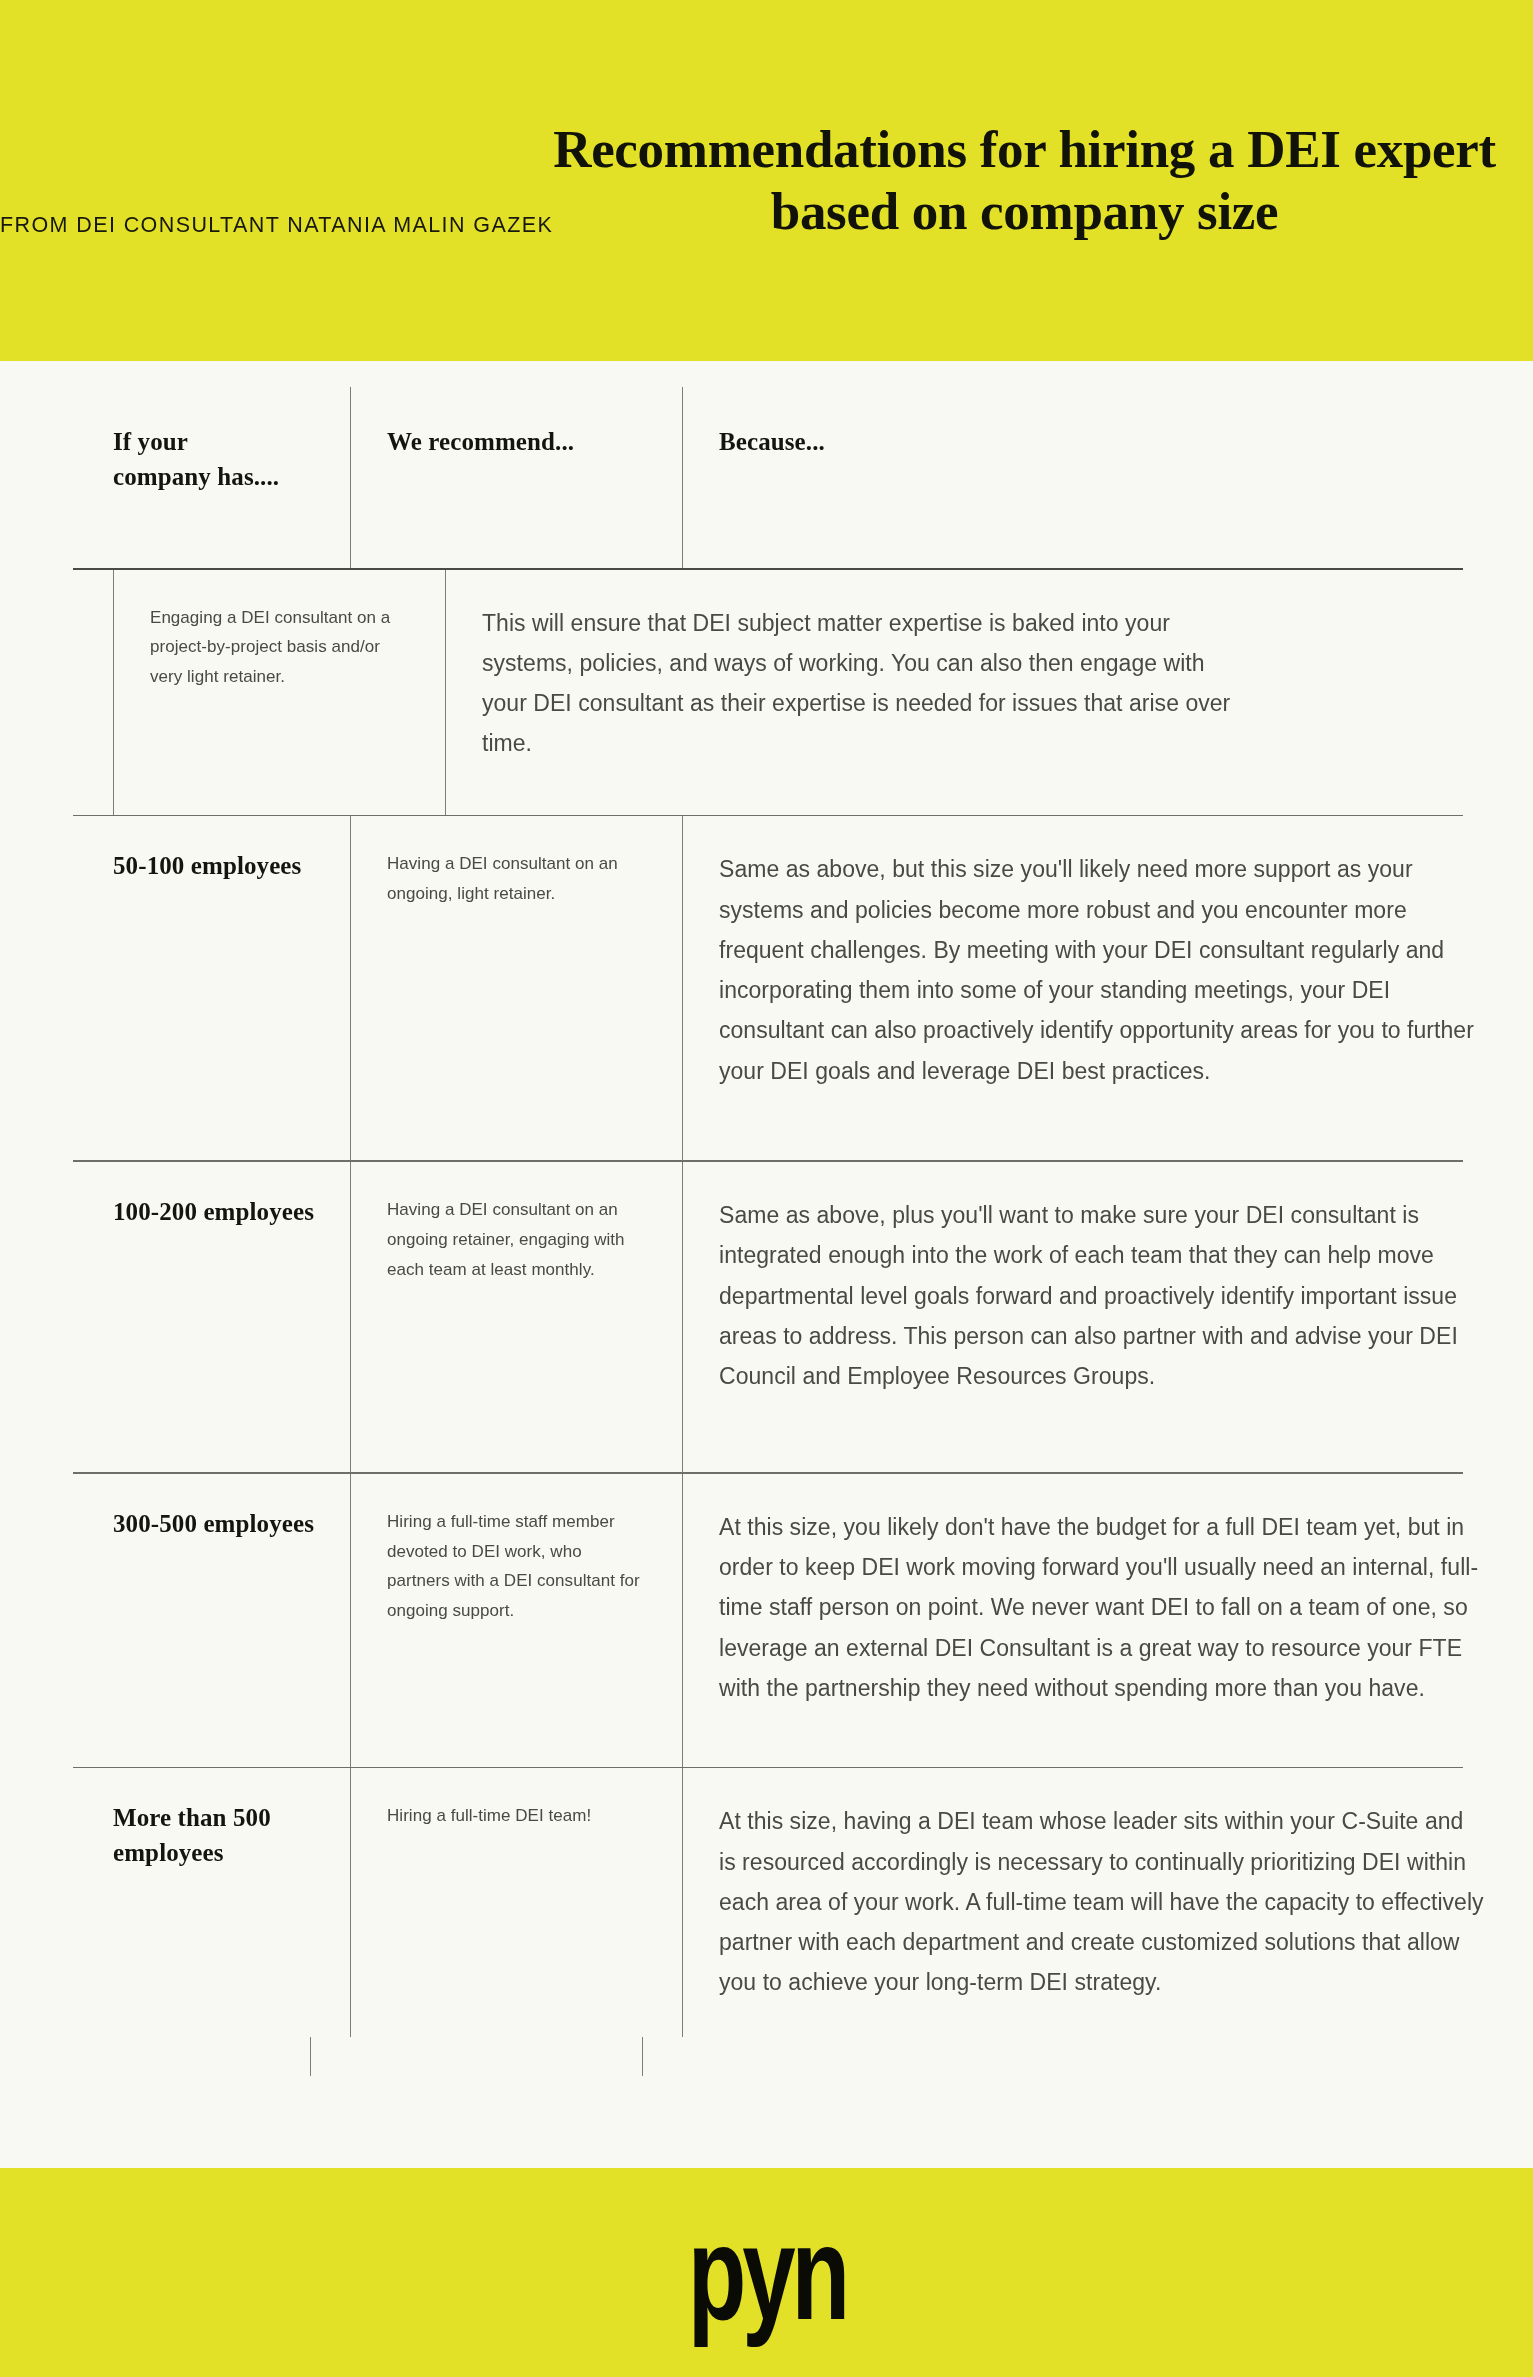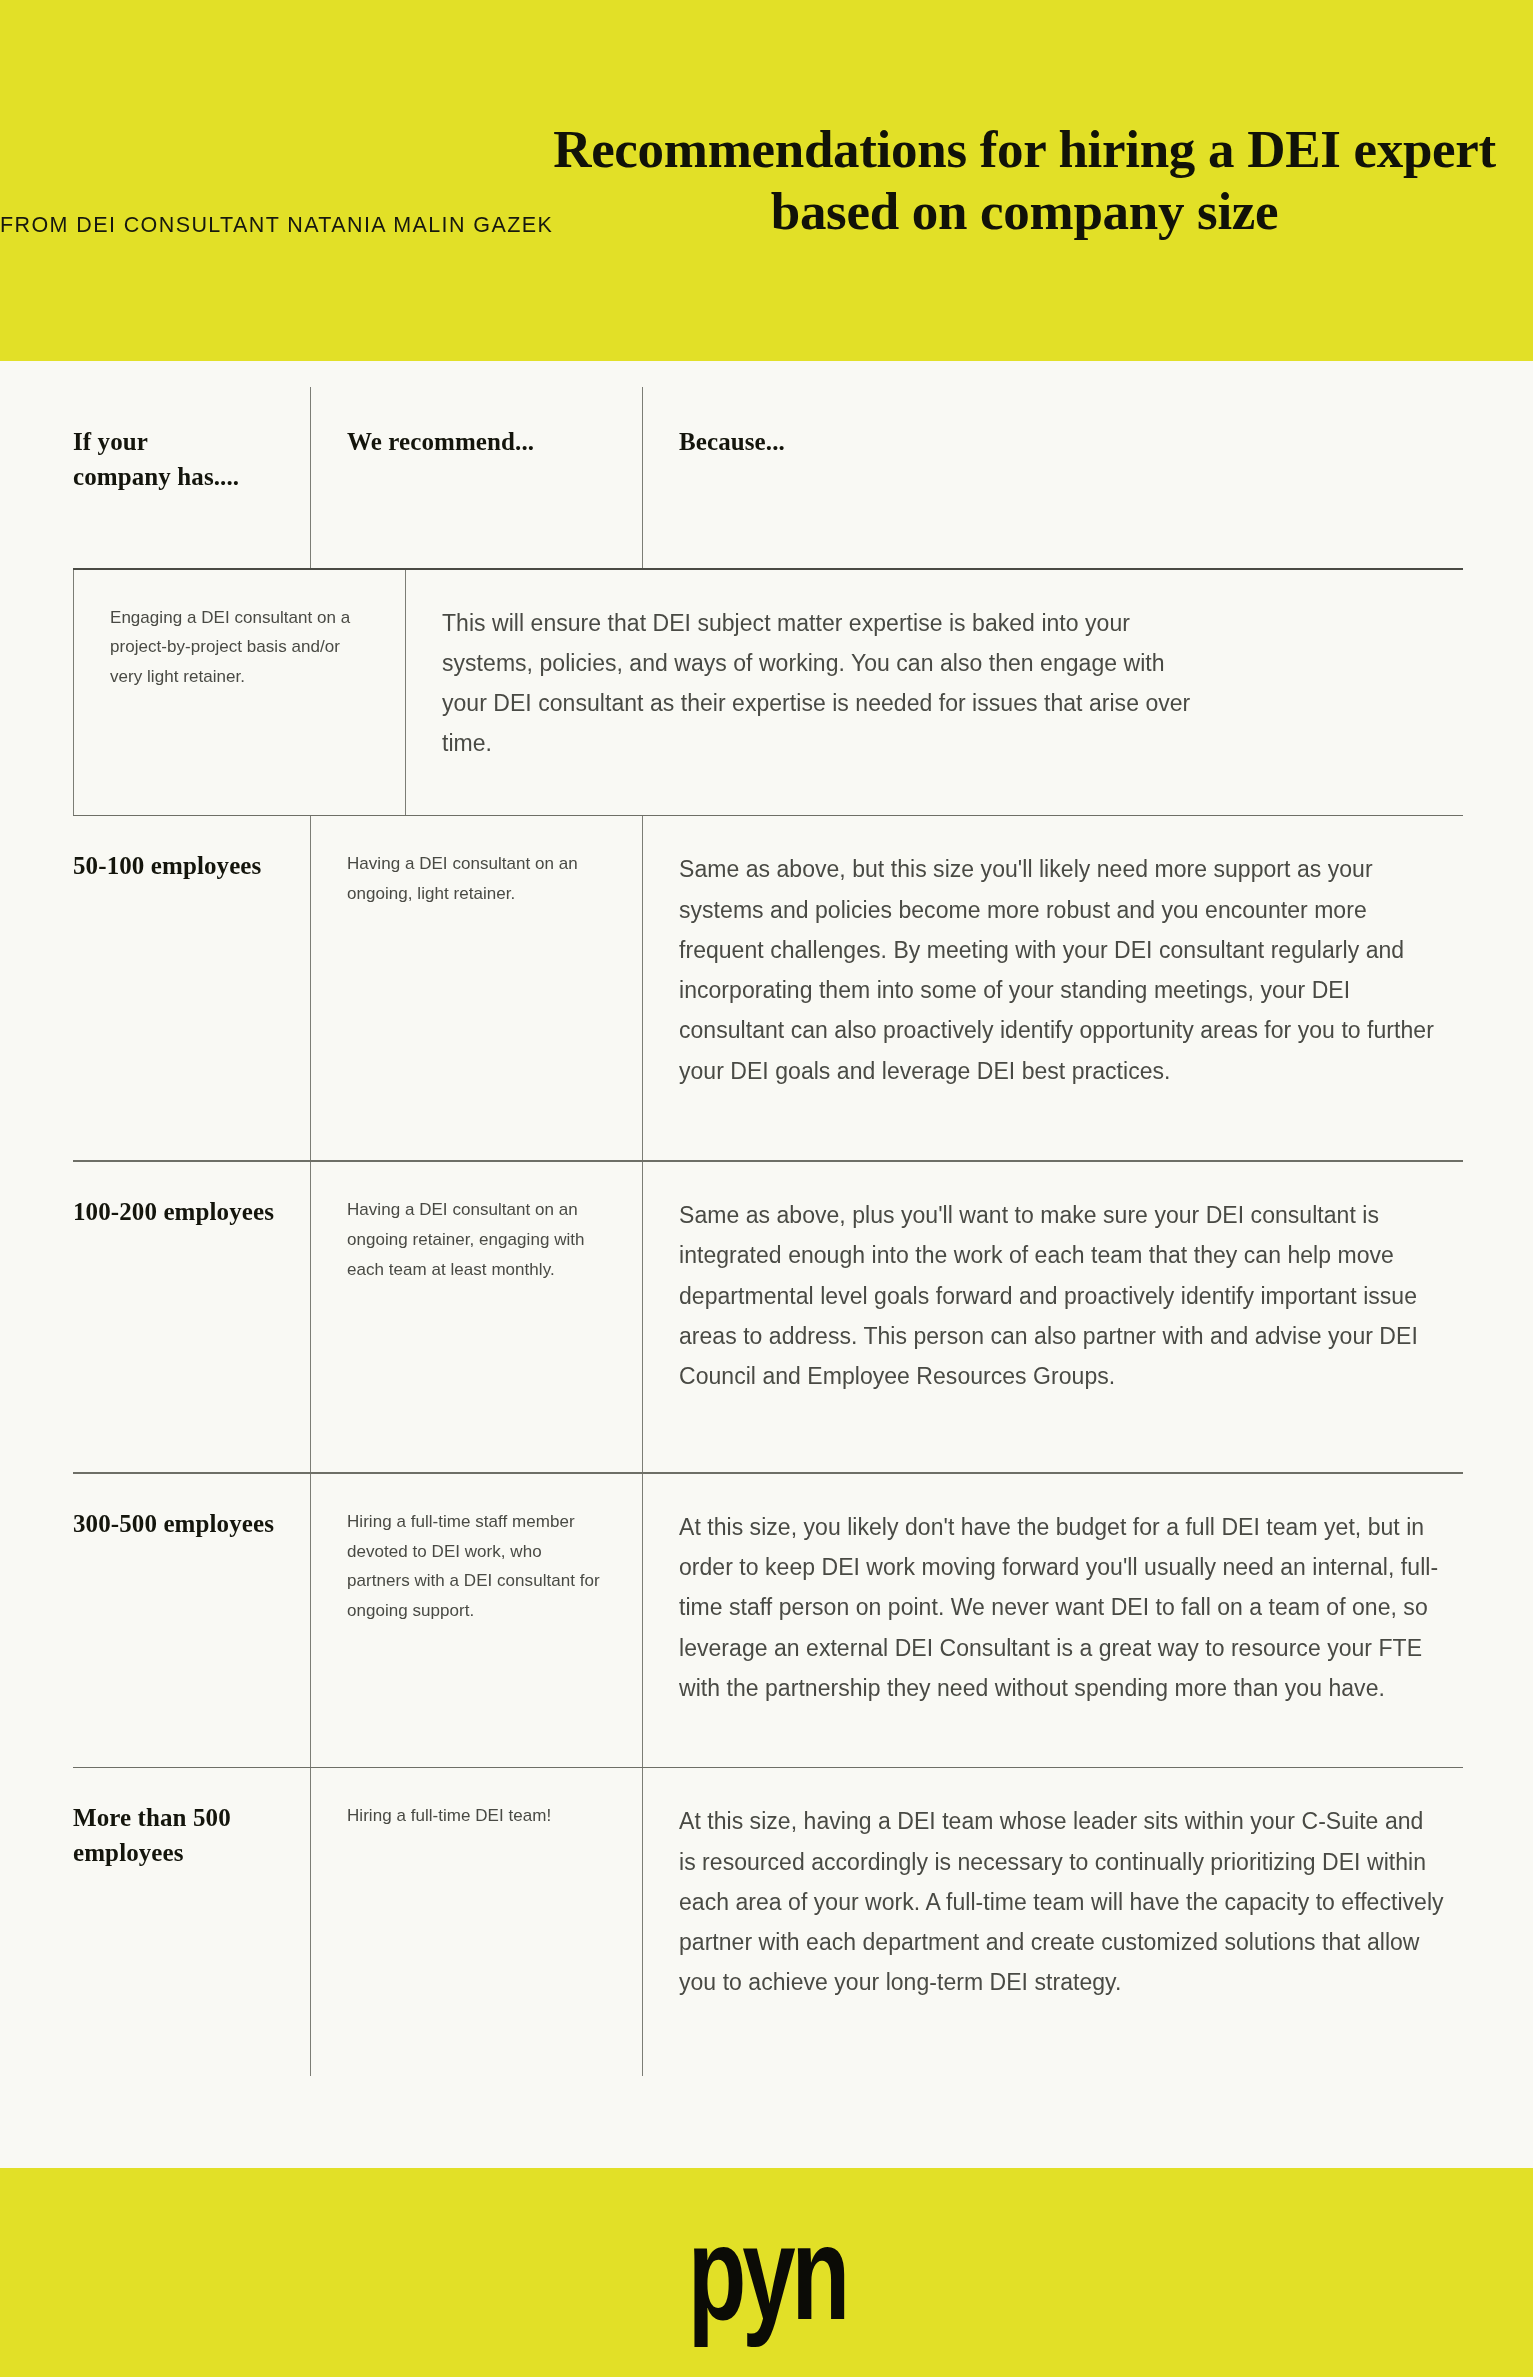--- a/index.html
+++ b/index.html
@@ -63,20 +63,21 @@
     height: 1.7px;
     background: #4A4B44;
     width: 100%;
   }
   .rule.thin { background: #6E6F66; height: 1.7px; }
 
   .row {
     display: flex;
     width: 100%;
     box-sizing: border-box;
+    margin-left: 40px;
   }
   .cell {
     box-sizing: border-box;
     position: relative;
   }
   .col-a {
     width: 237px;
     padding: 33px 26px 34px 0;
   }
   .col-b {

